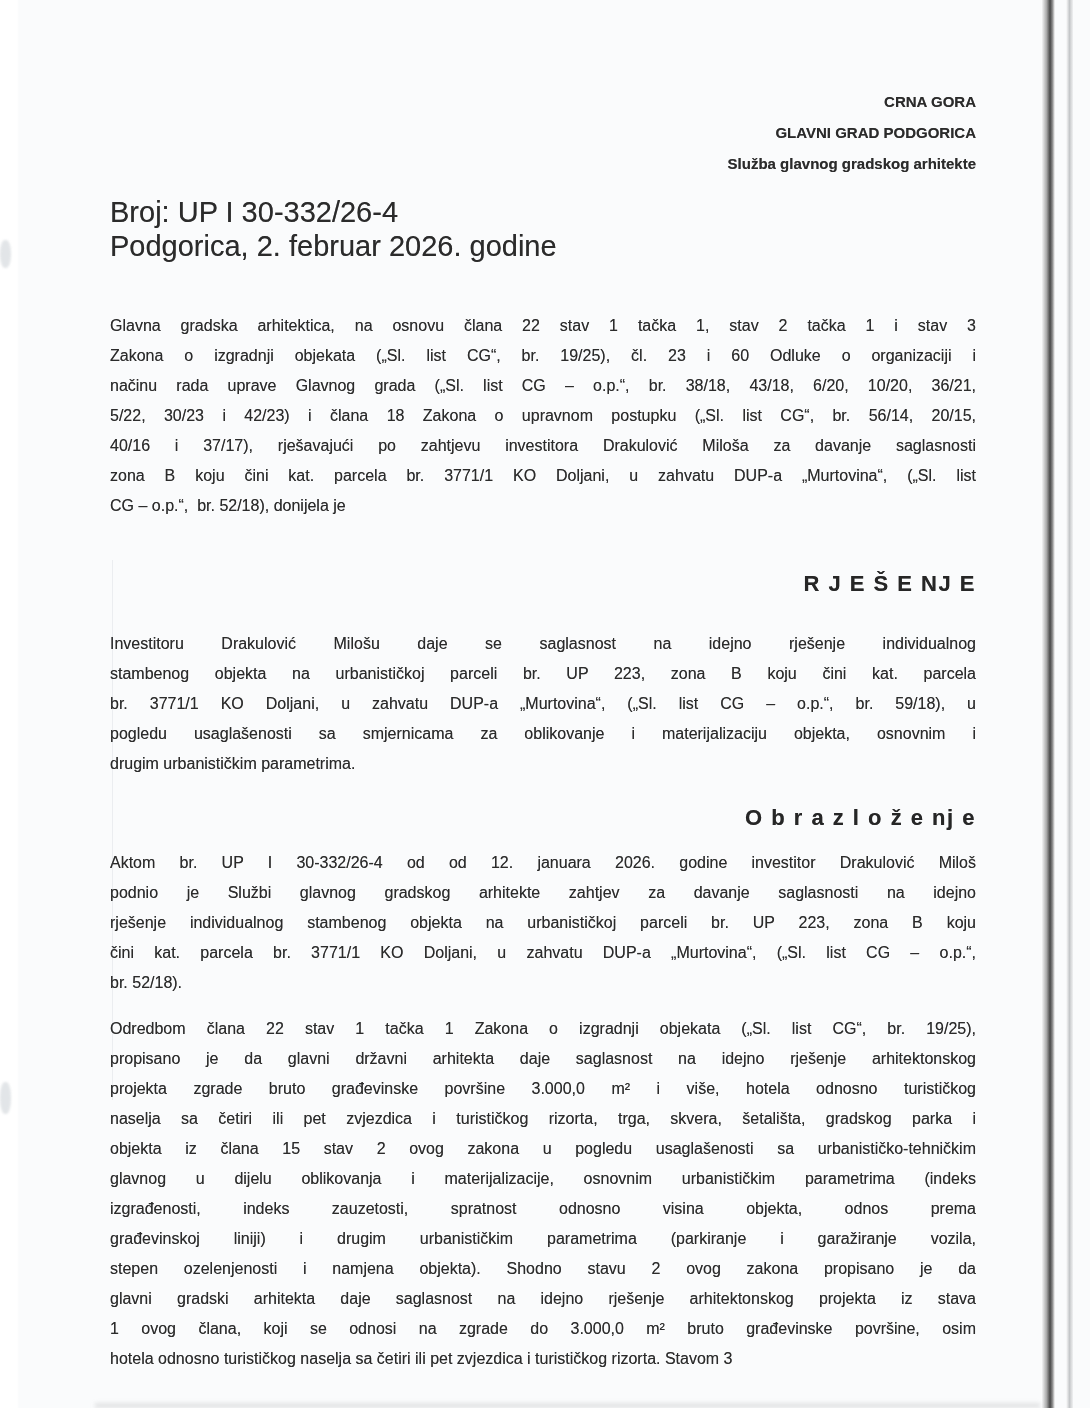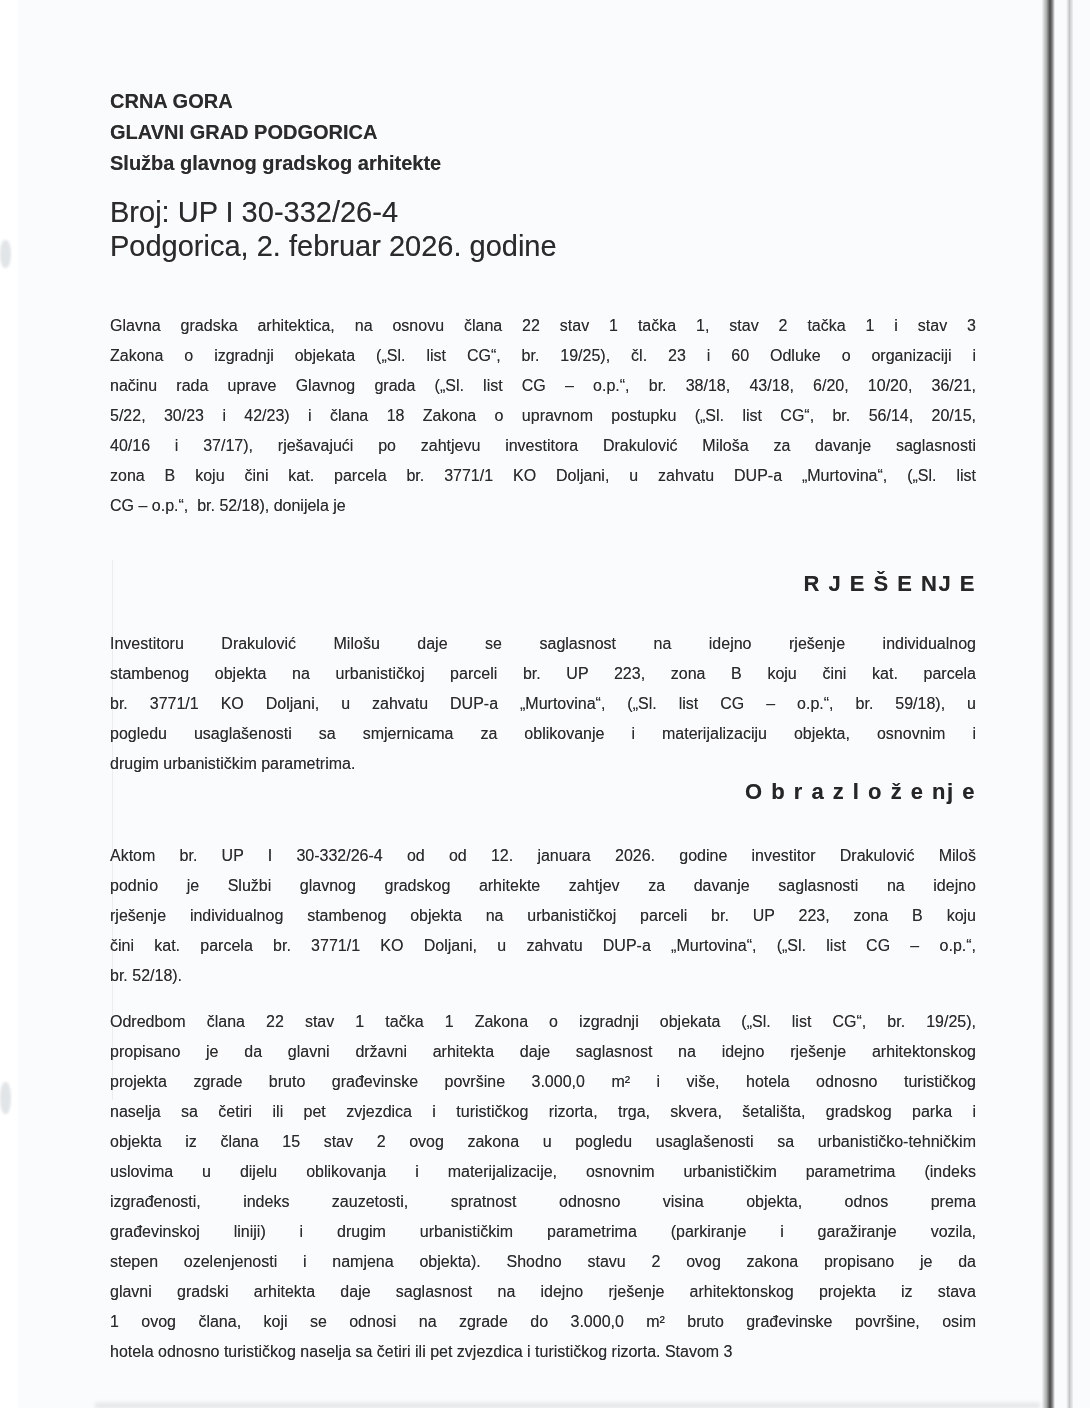--- a/index.html
+++ b/index.html
@@ -20,22 +20,23 @@
   }
   .content {
     position: absolute;
     left: 110px;
     top: 86px;
     width: 866px;
     text-shadow: 0 0 0.5px rgba(40,40,40,0.55);
   }
   .letterhead .lh-line {
     font-weight: 700;
-    font-size: 20px;
+    font-size: 15px;
     line-height: 31px;
+    text-align: right;
   }
   .case-block {
     margin-top: 16px;
     font-size: 29px;
     line-height: 34px;
     font-weight: 400;
   }
   .paragraph {
     font-size: 16px;
     line-height: 30px;
@@ -54,22 +55,22 @@
     margin: 0;
     text-align: right;
     font-weight: 700;
     font-size: 22px;
     line-height: 26px;
     letter-spacing: 1.5px;
     color: #262626;
   }
   .h-rjesenje      { margin-top: 50px; }
   .decision        { margin-top: 32px; }
-  .h-obrazlozenje  { }
-  .rationale1      { margin-top: 36px; }
+  .h-obrazlozenje  { margin-top: 26px; }
+  .rationale1      { margin-top: 17px; }
   .rationale2      { margin-top: 16px; }
 
   
   .scan-line-dark {
     position: absolute;
     left: 1042px; top: 0; width: 13px; height: 100%;
     background: linear-gradient(90deg, #f3f4f5 0%, #a9a9a9 35%, #474747 62%, #8a8a8a 80%, #fdfdfd 100%);
   }
   .scan-line-light {
     position: absolute;
@@ -146,21 +147,21 @@
         <div class="tline">čini kat. parcela br. 3771/1 KO Doljani, u zahvatu DUP-a „Murtovina“, („Sl. list CG – o.p.“,</div>
         <div class="tline tline-last">br. 52/18).</div>
       </div>
 
     <div class="paragraph rationale2">
         <div class="tline">Odredbom člana 22 stav 1 tačka 1 Zakona o izgradnji objekata („Sl. list CG“, br. 19/25),</div>
         <div class="tline">propisano je da glavni državni arhitekta daje saglasnost na idejno rješenje arhitektonskog</div>
         <div class="tline">projekta zgrade bruto građevinske površine 3.000,0 m² i više, hotela odnosno turističkog</div>
         <div class="tline">naselja sa četiri ili pet zvjezdica i turističkog rizorta, trga, skvera, šetališta, gradskog parka i</div>
         <div class="tline">objekta iz člana 15 stav 2 ovog zakona u pogledu usaglašenosti sa urbanističko-tehničkim</div>
-        <div class="tline">uslovima u dijelu oblikovanja i materijalizacije, osnovnim urbanističkim parametrima (indeks</div>
+        <div class="tline">glavnog u dijelu oblikovanja i materijalizacije, osnovnim urbanističkim parametrima (indeks</div>
         <div class="tline">izgrađenosti, indeks zauzetosti, spratnost odnosno visina objekta, odnos prema</div>
         <div class="tline">građevinskoj liniji) i drugim urbanističkim parametrima (parkiranje i garažiranje vozila,</div>
         <div class="tline">stepen ozelenjenosti i namjena objekta). Shodno stavu 2 ovog zakona propisano je da</div>
         <div class="tline">glavni gradski arhitekta daje saglasnost na idejno rješenje arhitektonskog projekta iz stava</div>
         <div class="tline">1 ovog člana, koji se odnosi na zgrade do 3.000,0 m² bruto građevinske površine, osim</div>
         <div class="tline tline-last">hotela odnosno turističkog naselja sa četiri ili pet zvjezdica i turističkog rizorta. Stavom 3</div>
       </div>
 
   </div>
 

